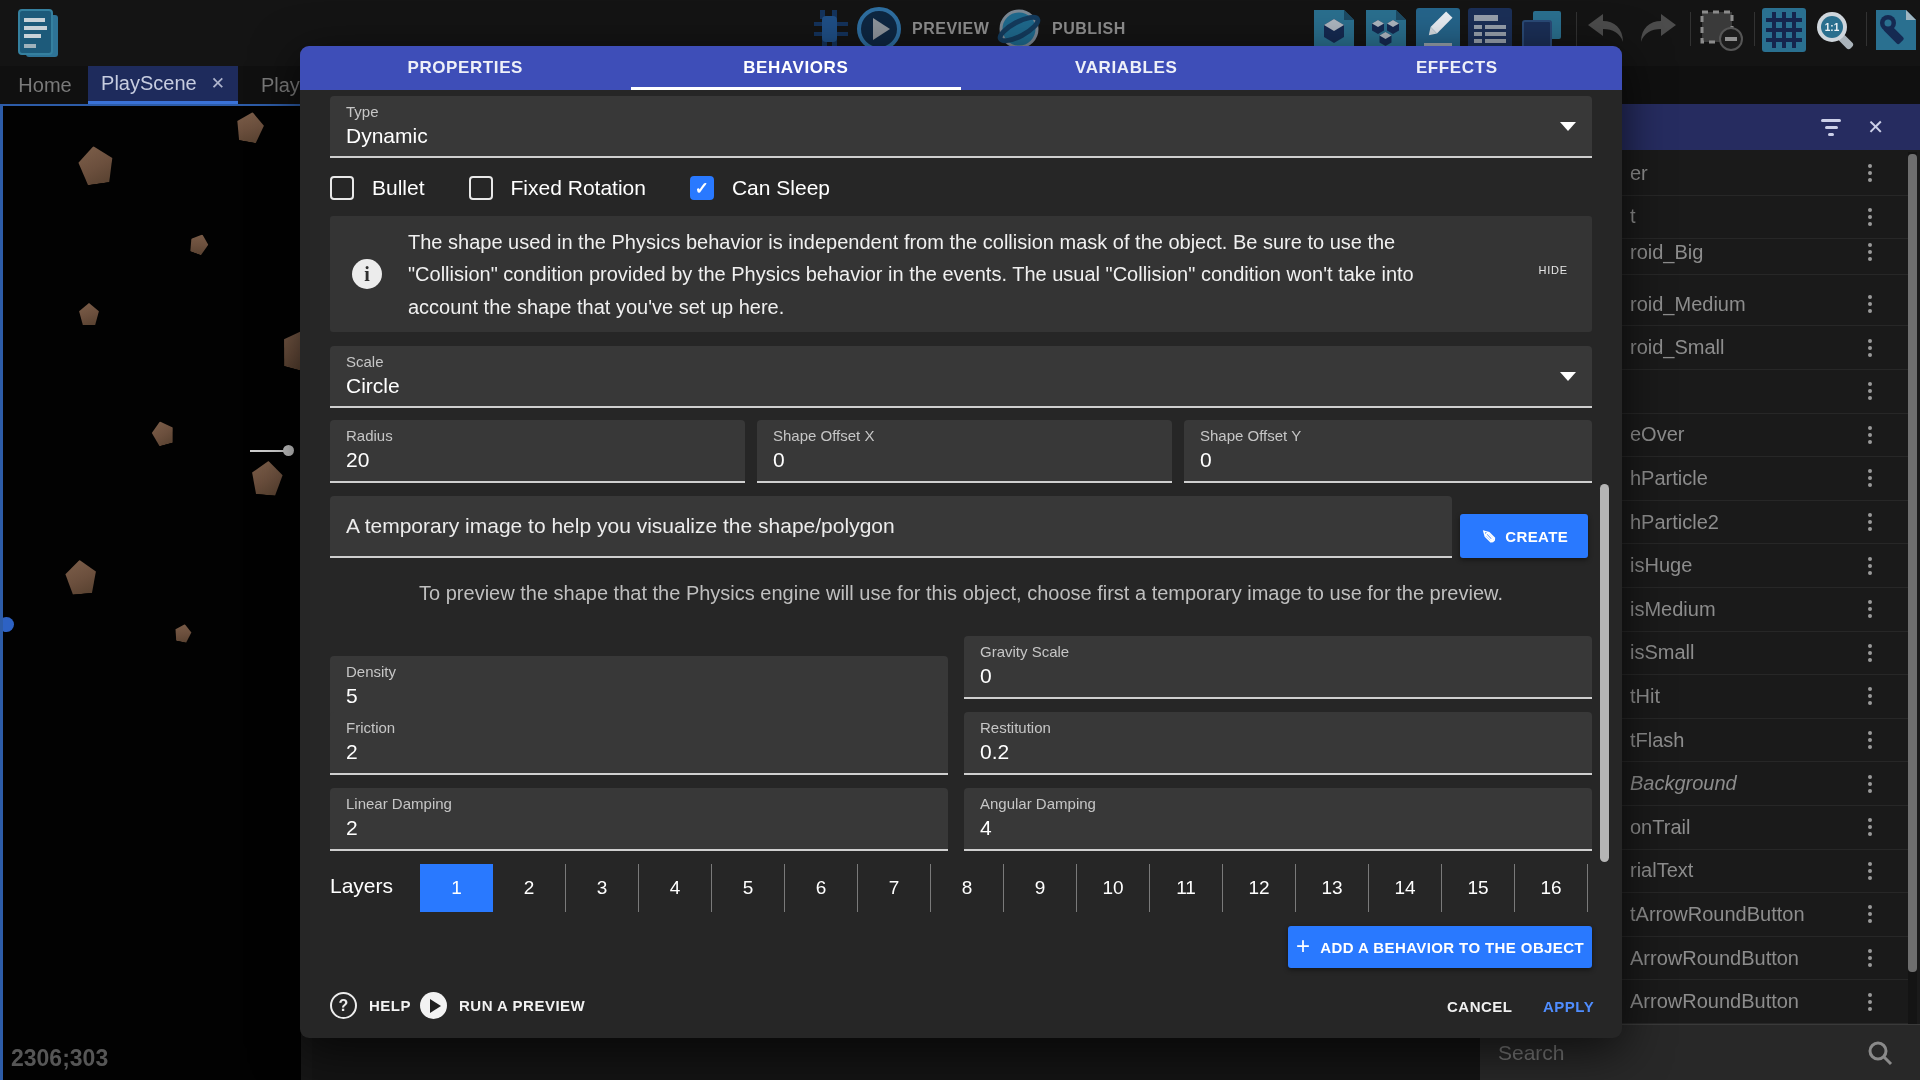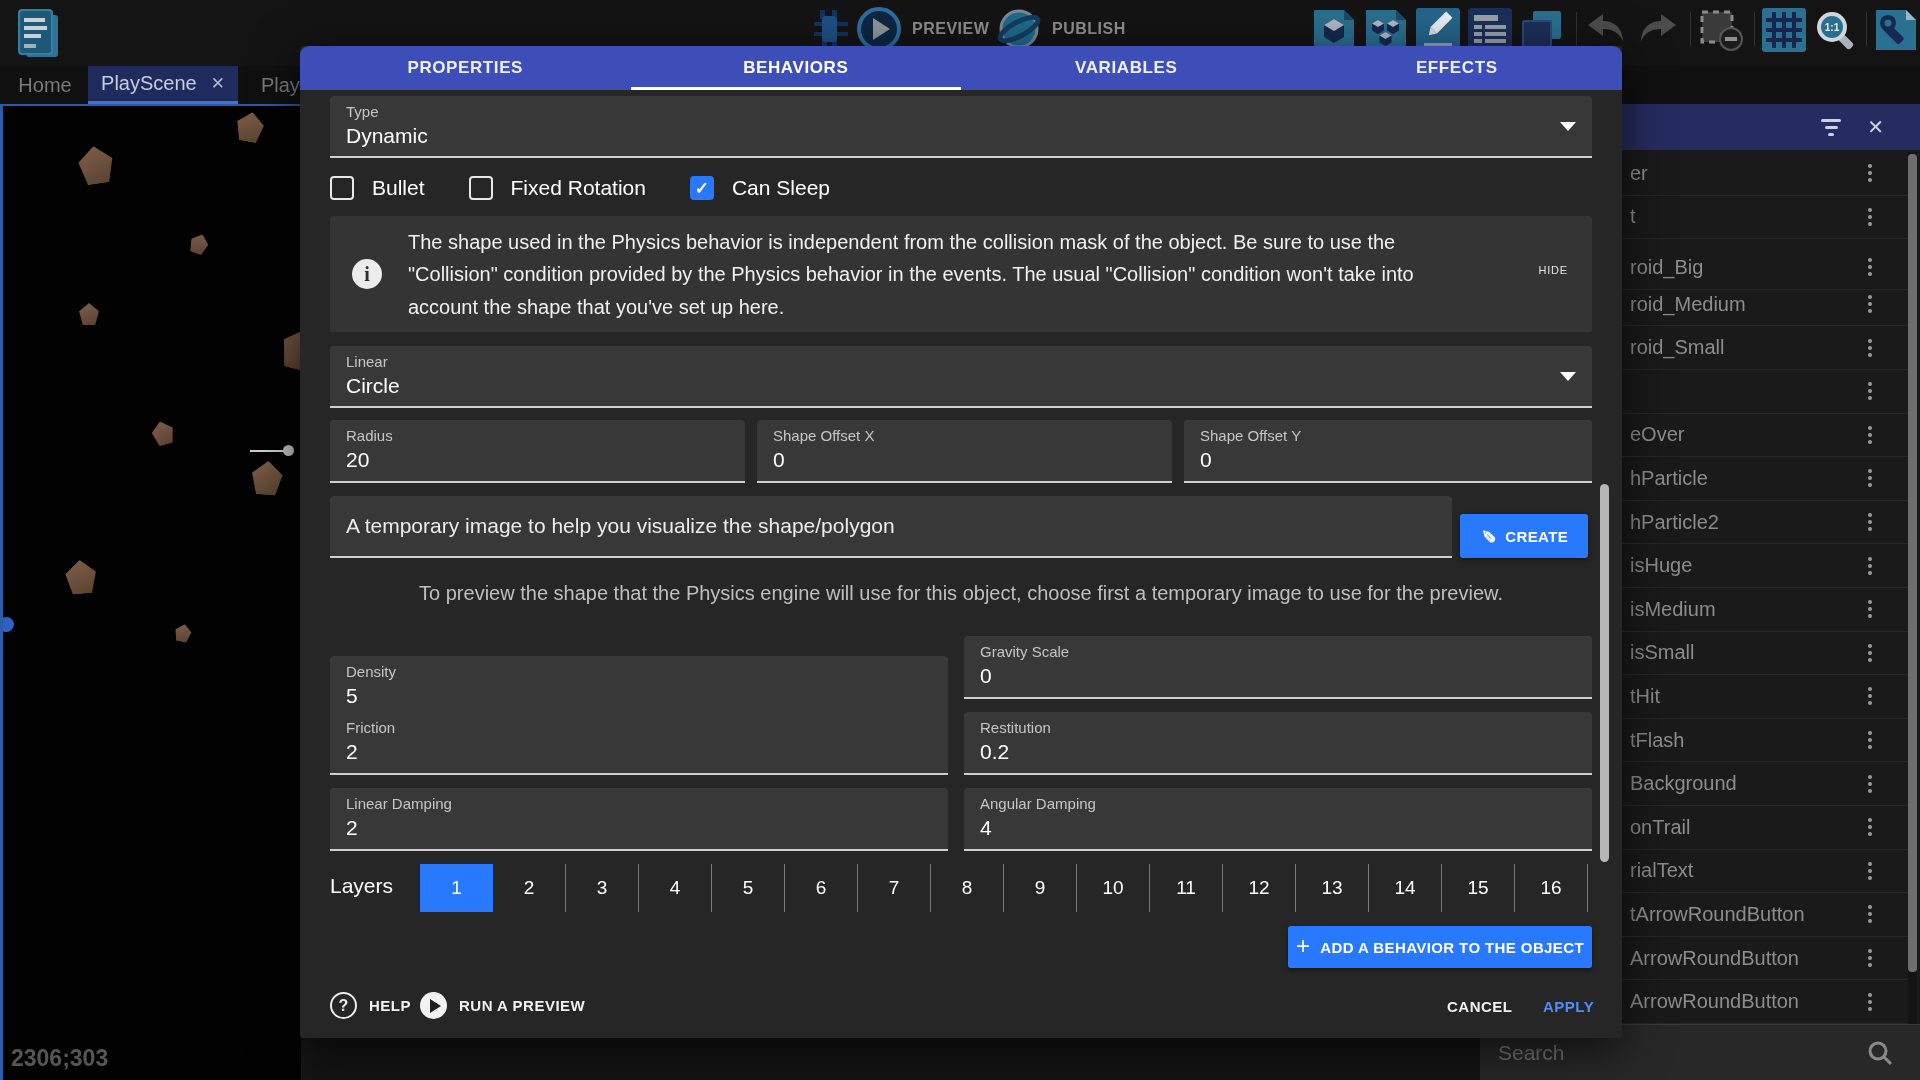--- a/index.html
+++ b/index.html
@@ -46,21 +46,21 @@
   .kebab { position:absolute; right:40px; display:flex; flex-direction:column; gap:3px; cursor:pointer; }
   .kebab i { width:4px; height:4px; border-radius:50%; background:#9a9a9a; display:block; }
   #objpanel-scrollbar { position:absolute; right:3px; top:48px; width:9px; height:924px; background:#141414; }
   #objpanel-scroll-thumb { position:absolute; left:0; top:2px; width:9px; height:818px; border-radius:4px; background:#6e6e6e; }
   #obj-search { position:absolute; left:0; top:920px; width:440px; height:56px; background:#282828;
                 border-top:1px solid #3a3a3a; display:flex; align-items:center; cursor:text; }
   #obj-search .ph { position:absolute; left:18px; color:#757575; font-size:21px; }
 
   
   #dialog { position:absolute; left:300px; top:46px; width:1322px; height:992px; background:#262626;
-            border-radius:4px; box-shadow:0 12px 48px rgba(0,0,0,.65); z-index:50; }
+            border-radius:9px; box-shadow:0 12px 48px rgba(0,0,0,.65); z-index:50; }
   #dlg-tabs { position:absolute; left:0; top:0; width:1322px; height:44px; background:#3e4eb8;
               border-radius:9px 9px 0 0; display:flex; }
   .dlg-tab { position:relative; width:25%; display:flex; align-items:center; justify-content:center;
              color:#eef0f8; font-size:17px; font-weight:700; letter-spacing:.6px; cursor:pointer; }
   .dlg-tab.active { color:#ffffff; }
   .dlg-tab.active::after { content:""; position:absolute; left:0; bottom:0; width:100%; height:3px; background:#ffffff; }
 
   .field { position:absolute; background:#383838; border-radius:4px 4px 0 0; border-bottom:2px solid #cfcfcf; cursor:text; }
   .field .lbl { position:absolute; left:16px; top:7px; color:#c6c6c6; font-size:15px; }
   .field .val { position:absolute; left:16px; top:28px; color:#ffffff; font-size:21px; }
@@ -335,21 +335,21 @@
           </div>
         </div>
         <div class="obj-row" style="top: 91.6px; height: 43.6px;">
           <div class="obj-label">t</div>
           <div class="kebab">
             <i></i>
             <i></i>
             <i></i>
           </div>
         </div>
-        <div class="obj-row" style="top: 142px; height: 43.6px;">
+        <div class="obj-row" style="top: 127px; height: 43.6px;">
           <div class="obj-label">roid_Big</div>
           <div class="kebab">
             <i></i>
             <i></i>
             <i></i>
           </div>
         </div>
         <div class="obj-row" style="top: 178.8px; height: 43.6px;">
           <div class="obj-label">roid_Medium</div>
           <div class="kebab">
@@ -431,21 +431,21 @@
           </div>
         </div>
         <div class="obj-row" style="top: 614.8px; height: 43.6px;">
           <div class="obj-label">tFlash</div>
           <div class="kebab">
             <i></i>
             <i></i>
             <i></i>
           </div>
         </div>
-        <div class="obj-row" style="top: 658.4px; height: 43.6px;">
+        <div class="obj-row" style="top: 658.4px; height: 43.6px; font-style: italic;">
           <div class="obj-label">Background</div>
           <div class="kebab">
             <i></i>
             <i></i>
             <i></i>
           </div>
         </div>
         <div class="obj-row" style="top: 702px; height: 43.6px;">
           <div class="obj-label">onTrail</div>
           <div class="kebab">
@@ -538,21 +538,21 @@
         </div>
       </div>
 
     <div id="info-panel">
       <span id="info-icon">i</span>
       <div id="info-text">The shape used in the Physics behavior is independent from the collision mask of the object. Be sure to use the "Collision" condition provided by the Physics behavior in the events. The usual "Collision" condition won't take into account the shape that you've set up here.</div>
       <span id="hide-btn">HIDE</span>
     </div>
 
     <div class="field" style="left:30px;top:300px;width:1262px;height:62px">
-      <span class="lbl">Linear</span>
+      <span class="lbl">Scale</span>
       <span class="val">Circle</span>
       <span class="caret"></span>
     </div>
 
     <div id="shapeParams">
         <div class="field" style="left: 30px; top: 374px; width: 415px; height: 63px;">
           <div class="lbl">Radius</div>
           <div class="val">20</div>
         </div>
         <div class="field" style="left: 457px; top: 374px; width: 415px; height: 63px;">

